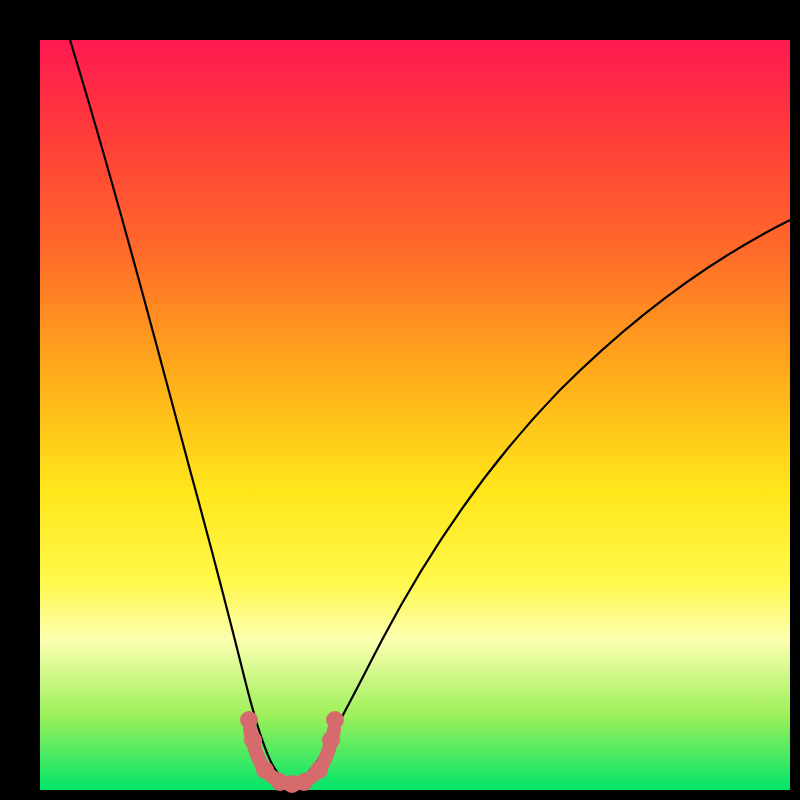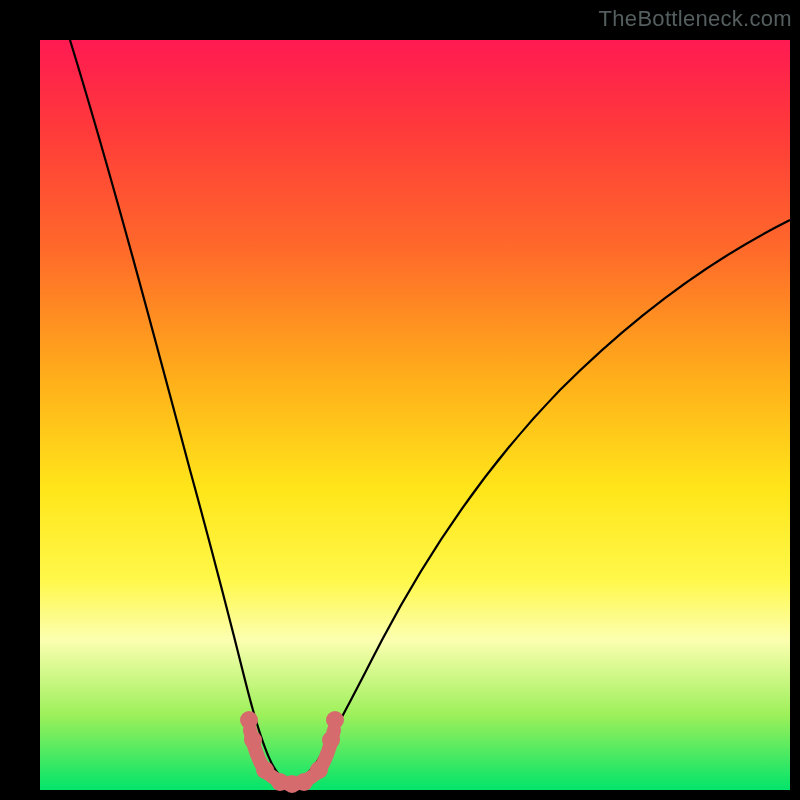--- a/index.html
+++ b/index.html
@@ -97,14 +97,13 @@
       <circle class="bead" cx="240" cy="742" r="9"></circle>
       <circle class="bead" cx="252" cy="744" r="9"></circle>
       <circle class="bead" cx="264" cy="742" r="9"></circle>
       <circle class="bead" cx="279" cy="730" r="9"></circle>
       <circle class="bead" cx="291" cy="700" r="9"></circle>
       <circle class="bead" cx="295" cy="680" r="9"></circle>
     </svg>
 
   </div>
 
-  <div class="watermark">TheBottleneck.com</div>
 </div>
 
 </body></html>

